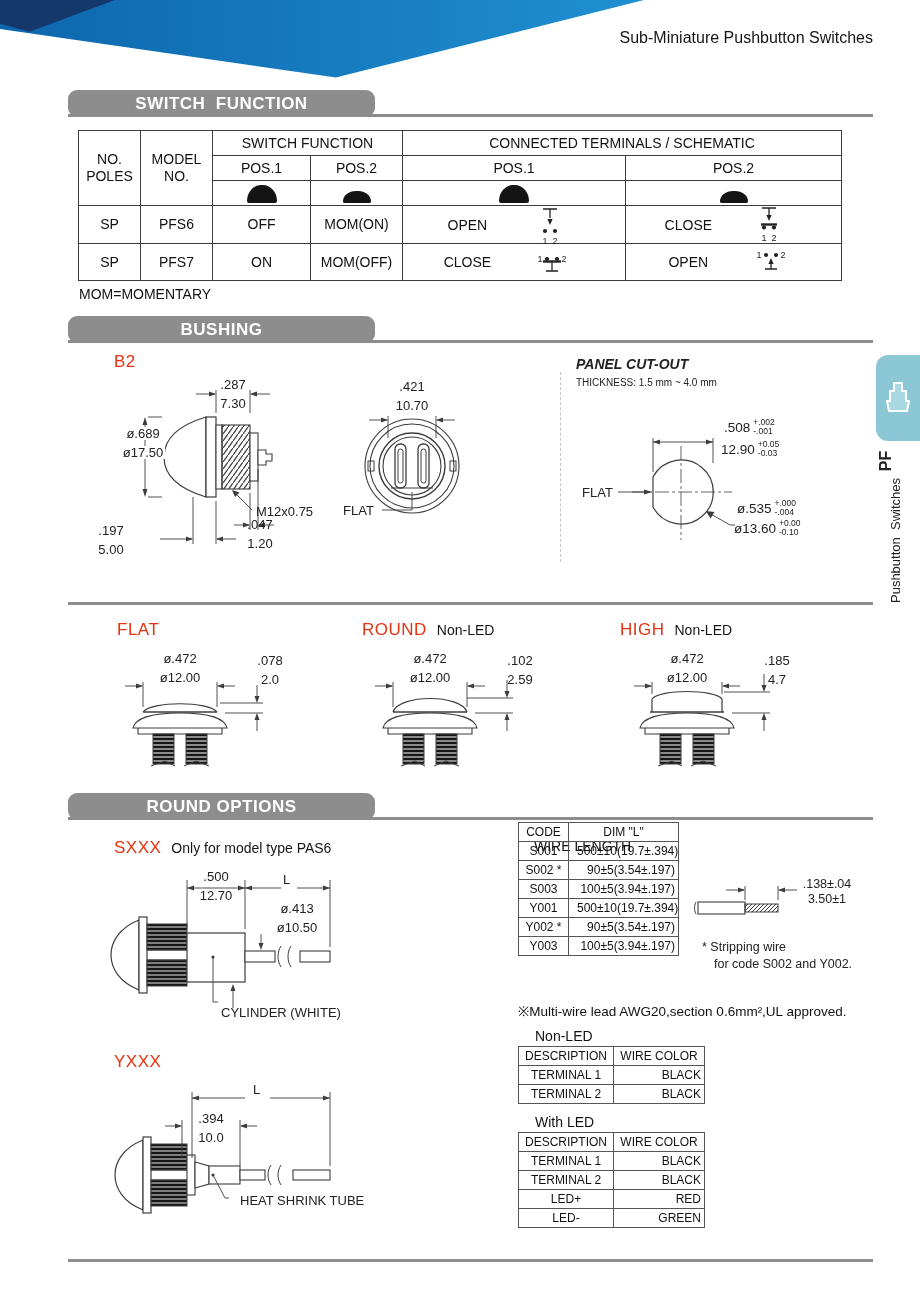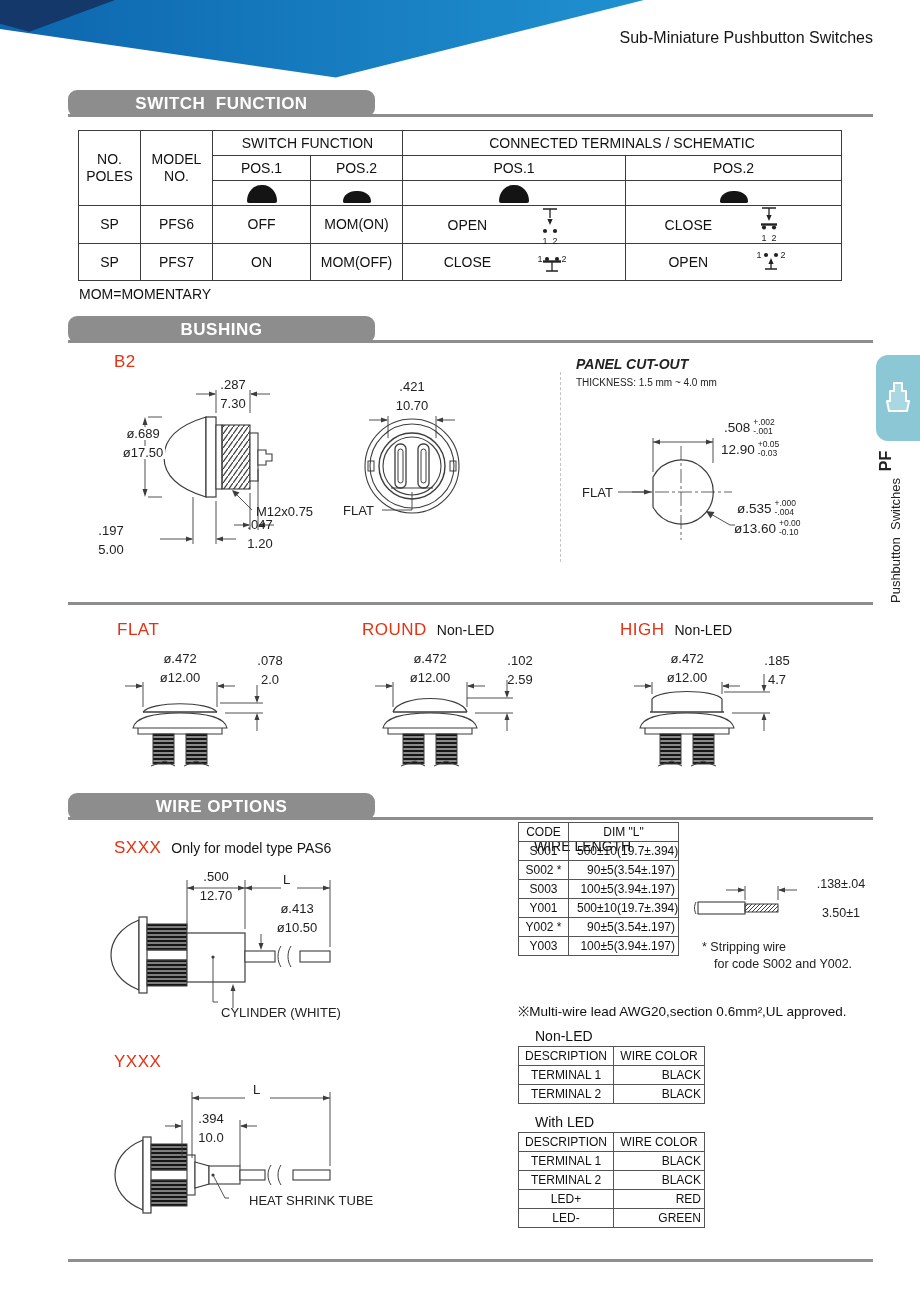--- a/index.html
+++ b/index.html
@@ -68,21 +68,21 @@
   <div class="brand">
     <div class="s">Sub-Miniature Pushbutton Switches</div>
   </div>
 
   <div class="secline" style="top:114px"></div>
   <div class="secbar" style="top:90px">SWITCH  FUNCTION</div>
   <div class="secline" style="top:340px"></div>
   <div class="secbar" style="top:316px">BUSHING</div>
   <div class="secline" style="top:602px"></div>
   <div class="secline" style="top:817px"></div>
-  <div class="secbar" style="top:793px">WIRE OPTIONS</div>
+  <div class="secbar" style="top:793px">ROUND OPTIONS</div>
 
   <table class="sw">
     <colgroup>
         <col style="width:62px">
         <col style="width:72px">
         <col style="width:98px">
         <col style="width:92px">
         <col style="width:223px">
         <col style="width:216px">
       </colgroup>
@@ -542,21 +542,21 @@
           </pattern>
         </defs>
       <path d="M6 24 C4 28 4 32 6 36" fill="none" stroke="#3d3d3d" stroke-width="1"></path>
       <rect x="8" y="24" width="47" height="12" fill="#fff" stroke="#3d3d3d" stroke-width="1.1"></rect>
       <rect x="55" y="26" width="33" height="8" fill="url(#thW)" stroke="#3d3d3d" stroke-width="1"></rect>
       <path d="M55 22 V8 M88 22 V8" stroke="#3d3d3d" stroke-width="0.9"></path>
       <path d="M36 12 H54 M89 12 H107" stroke="#3d3d3d" stroke-width="0.9"></path>
       <polygon points="55,12 48,9.5 48,14.5" fill="#3d3d3d"></polygon>
       <polygon points="88,12 95,9.5 95,14.5" fill="#3d3d3d"></polygon>
     </svg>
-    <div class="dim" style="left:116px;top:0;width:70px;row-gap:16px;font-size:12.5px">
+    <div class="dim" style="left:102px;top:0;width:70px;row-gap:2px;font-size:12.5px">
       <span>.138±.04</span>
         <span>3.50±1</span>
     </div>
     <span class="lbl" style="left:12px;top:62px;font-size:12.5px">* Stripping wire</span>
     <span class="lbl" style="left:24px;top:79px;font-size:12.5px">for code S002 and Y002.</span>
   </div>
 
   <div class="note" style="left:518px;top:1002px;font-size:13.5px">※Multi-wire lead AWG20,section 0.6mm²,UL approved.</div>
 
   <span class="ttl" style="left:519px;top:1028px">Non-LED</span>
@@ -646,21 +646,21 @@
       <polygon points="155,48 162,45.5 162,50.5" fill="#3d3d3d"></polygon>
 
       <circle cx="128" cy="97" r="1.6" fill="#3d3d3d"></circle>
       <path d="M128 97 L140 120 H144" fill="none" stroke="#3d3d3d" stroke-width="0.9"></path>
     </svg>
     <span class="lbl" style="left:168px;top:4px">L</span>
     <div class="dim" style="left:102px;top:34px;width:48px">
       <span>.394</span>
         <span>10.0</span>
     </div>
-    <span class="lbl" style="left:164px;top:115px">HEAT SHRINK TUBE</span>
+    <span class="lbl" style="left:155px;top:115px">HEAT SHRINK TUBE</span>
   </div>
 
   <div class="botline"></div>
 
   <div class="tab">
     <svg width="26" height="34" viewBox="0 0 26 34">
       <path d="M9 2 H17 V10 H21 V20 H24 L22 30 H4 L2 20 H5 V10 H9 Z" fill="#a9d8e2" stroke="#fff" stroke-width="2" stroke-linejoin="round"></path>
     </svg>
   </div>
   <div class="vwrap" style="left:866px;top:446px;width:40px;height:30px">

